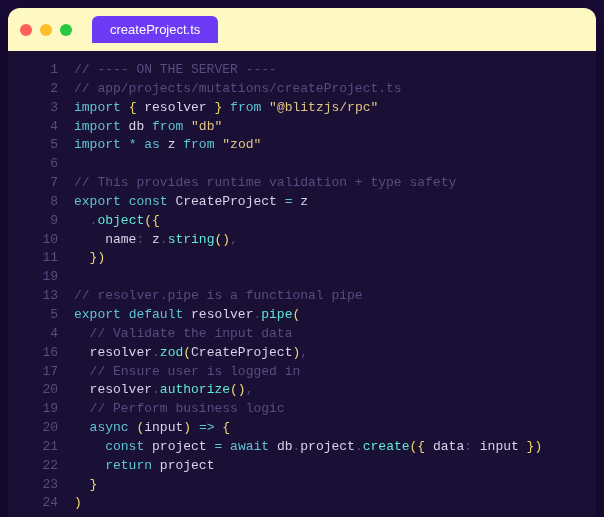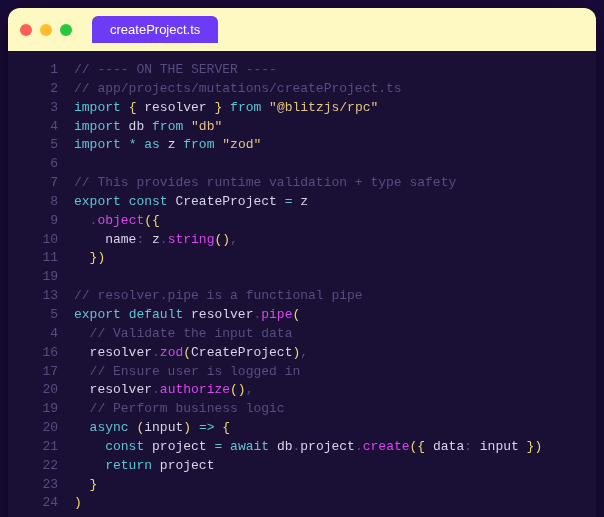--- a/index.html
+++ b/index.html
@@ -74,21 +74,21 @@
     line-height: 1.45;
     white-space: pre;
   }
   .line { display: block; min-height: 1.45em; }
   .gnum { display: block; min-height: 1.45em; }
   .kw { color: #5fc5d4; }
   .punc { color: #5a4b80; }
   .bracket { color: #f0d86e; }
   .str { color: #e3c583; }
   .id { color: #d8d4ea; }
-  .func { color: #d946ef; }
+  .func { color: #5eead4; }
   .op { color: #5fc5d4; }
   .comment { color: #5a4b80; }
   .param { color: #d8d4ea; }
   .paren { color: #f0d86e; }
 </style>
 </head>
 <body>
 
 <div class="window">
   <div class="titlebar">

